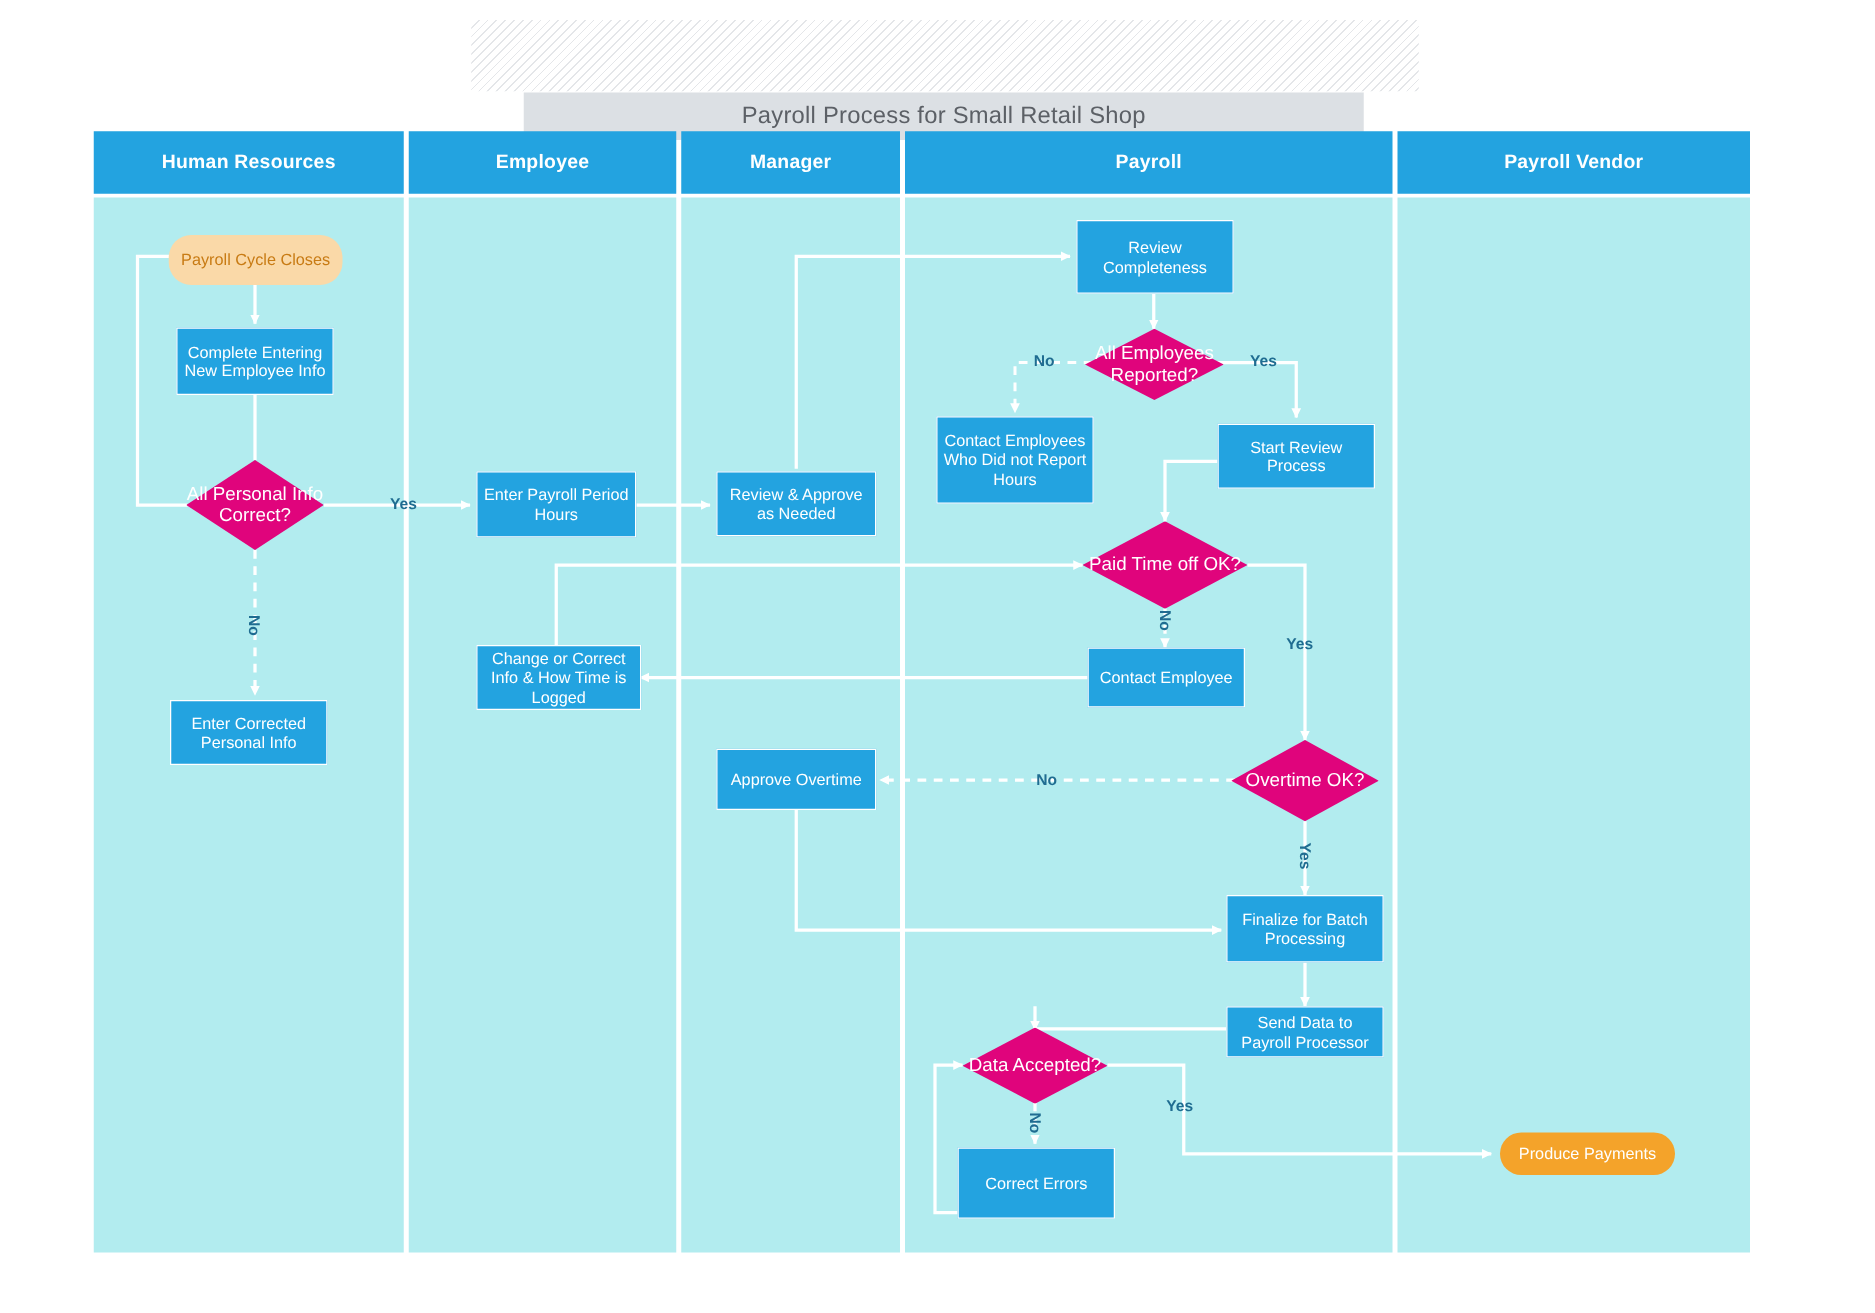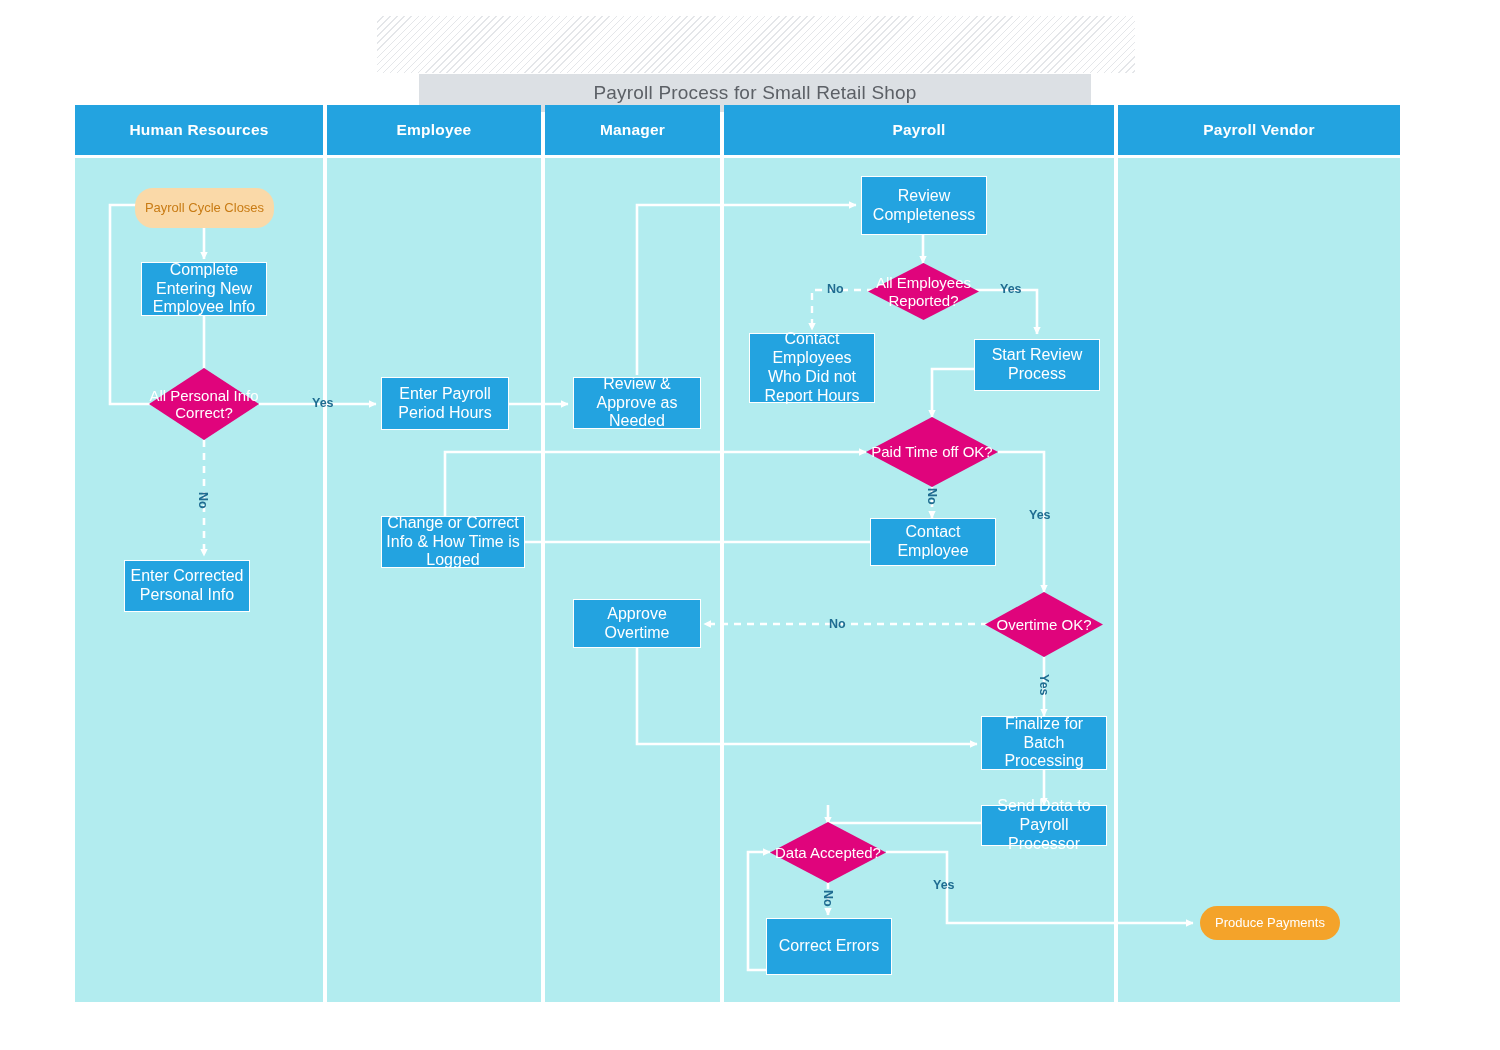--- a/index.html
+++ b/index.html
@@ -56,21 +56,21 @@
 
   
   .node{
     position:absolute;box-sizing:border-box;
     display:flex;align-items:center;justify-content:center;
     text-align:center;color:#ffffff;
     font-family:"Liberation Sans", sans-serif;
     line-height:1.18;
   }
   .node.process{
-    background:#23A3E0;border:1px solid #ffffff;font-size:16px;
+    background:#23A3E0;border:1px solid #ffffff;font-size:13px;
     padding:2px 4px;
   }
   .node.terminator{
     background:#F4A32A;border-radius:18px;font-size:13px;color:#ffffff;
   }
   .node.terminator.pale{
     background:#FAD9A8;color:#C87B14;
   }
   .diamond-wrap{position:absolute;}
   .diamond-shape{
@@ -205,29 +205,29 @@
 
   <div class="node process" style="left:141px;top:262px;width:126px;height:54px;">
     <span>Complete Entering New Employee Info</span>
   </div>
 
   <div class="diamond-wrap" style="left:149px;top:368px;width:110px;height:72px;">
     <div class="diamond-shape"></div>
     <div class="diamond-label">All Personal Info Correct?</div>
   </div>
 
-  <div class="node process" style="left:124px;top:560px;width:126px;height:52px;">
+  <div class="node process" style="left:136px;top:560px;width:126px;height:52px;">
     <span>Enter Corrected Personal Info</span>
   </div>
 
   <div class="node process" style="left:381px;top:377px;width:128px;height:53px;">
     <span>Enter Payroll Period Hours</span>
   </div>
 
-  <div class="node process" style="left:381px;top:516px;width:144px;height:52px;">
+  <div class="node process" style="left:381px;top:516px;width:132px;height:52px;">
     <span>Change or Correct Info &amp; How Time is Logged</span>
   </div>
 
   <div class="node process" style="left:573px;top:377px;width:128px;height:52px;">
     <span>Review &amp; Approve as Needed</span>
   </div>
 
   <div class="node process" style="left:573px;top:599px;width:128px;height:49px;">
     <span>Approve Overtime</span>
   </div>

